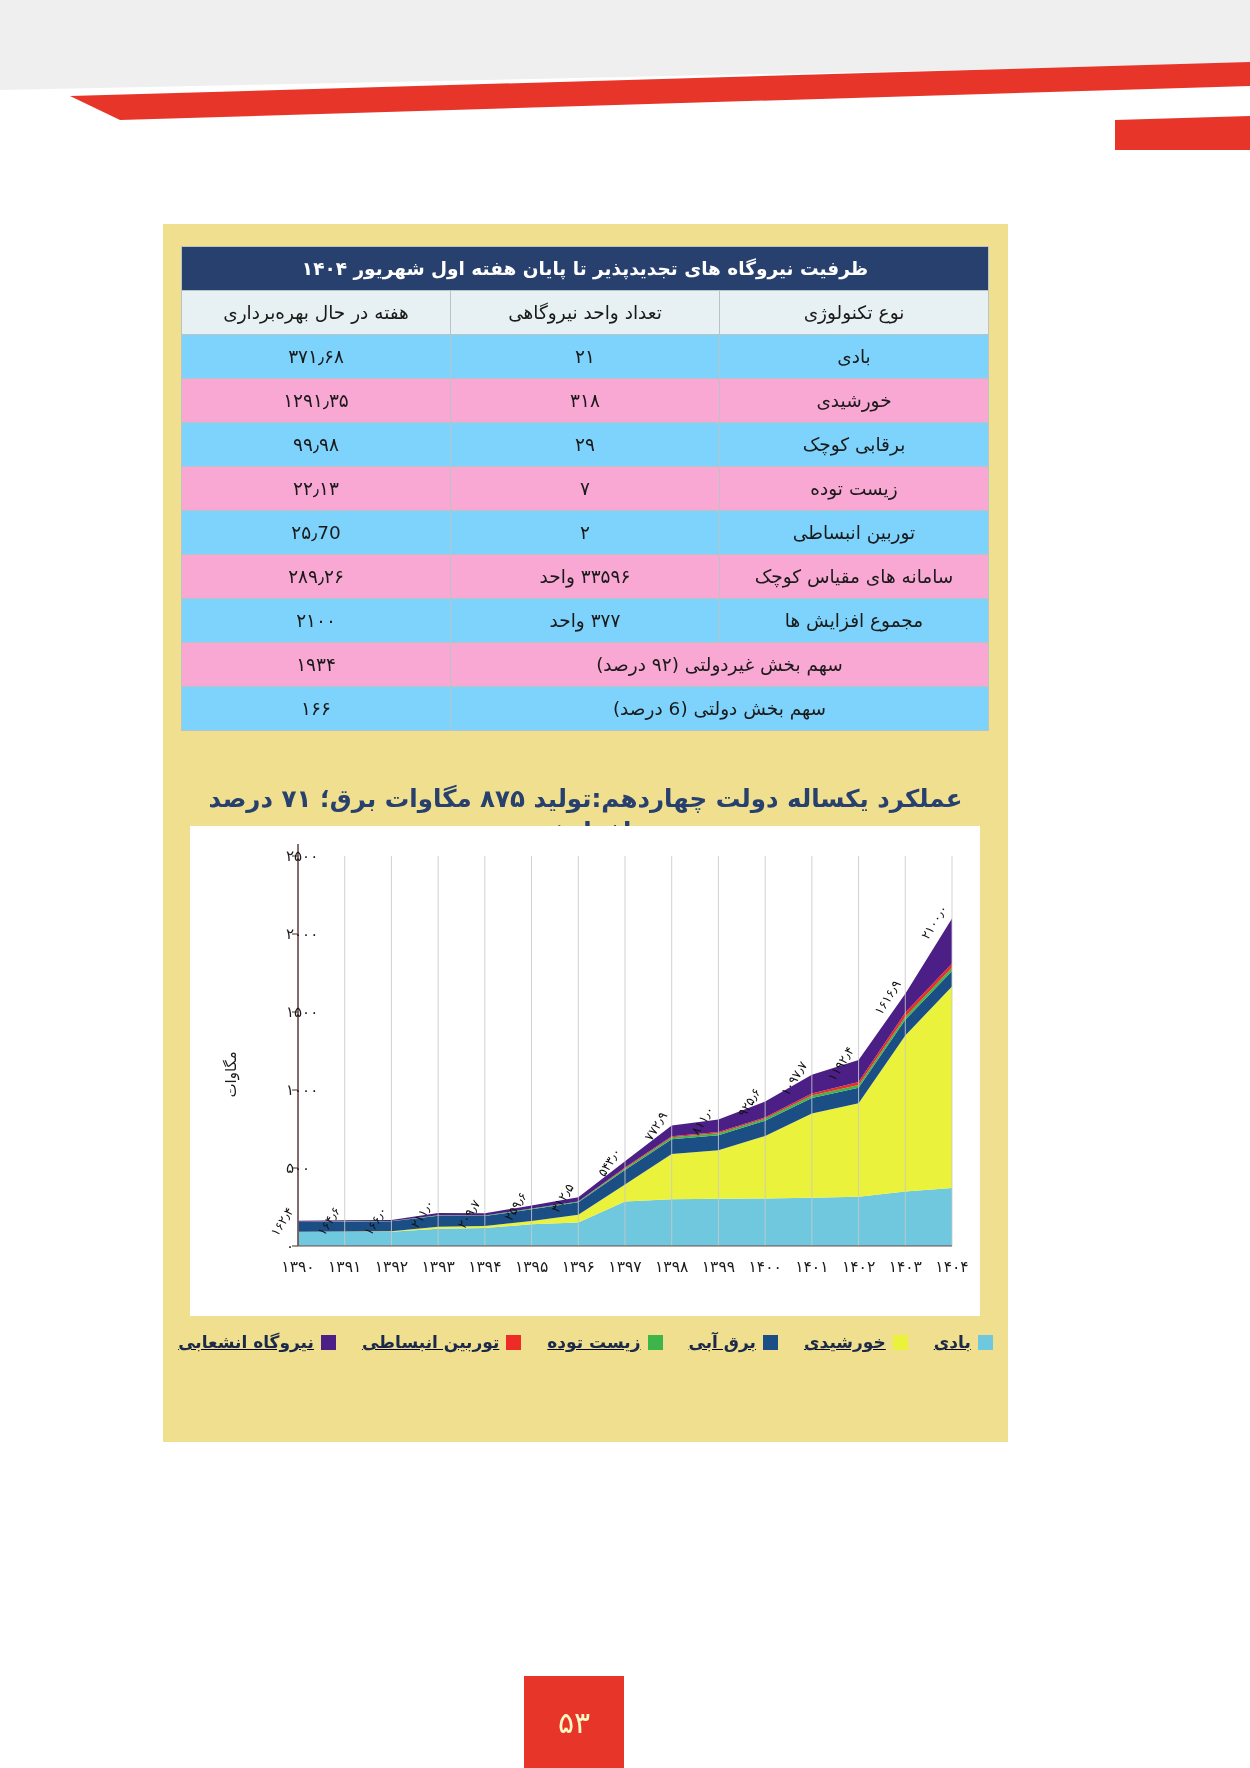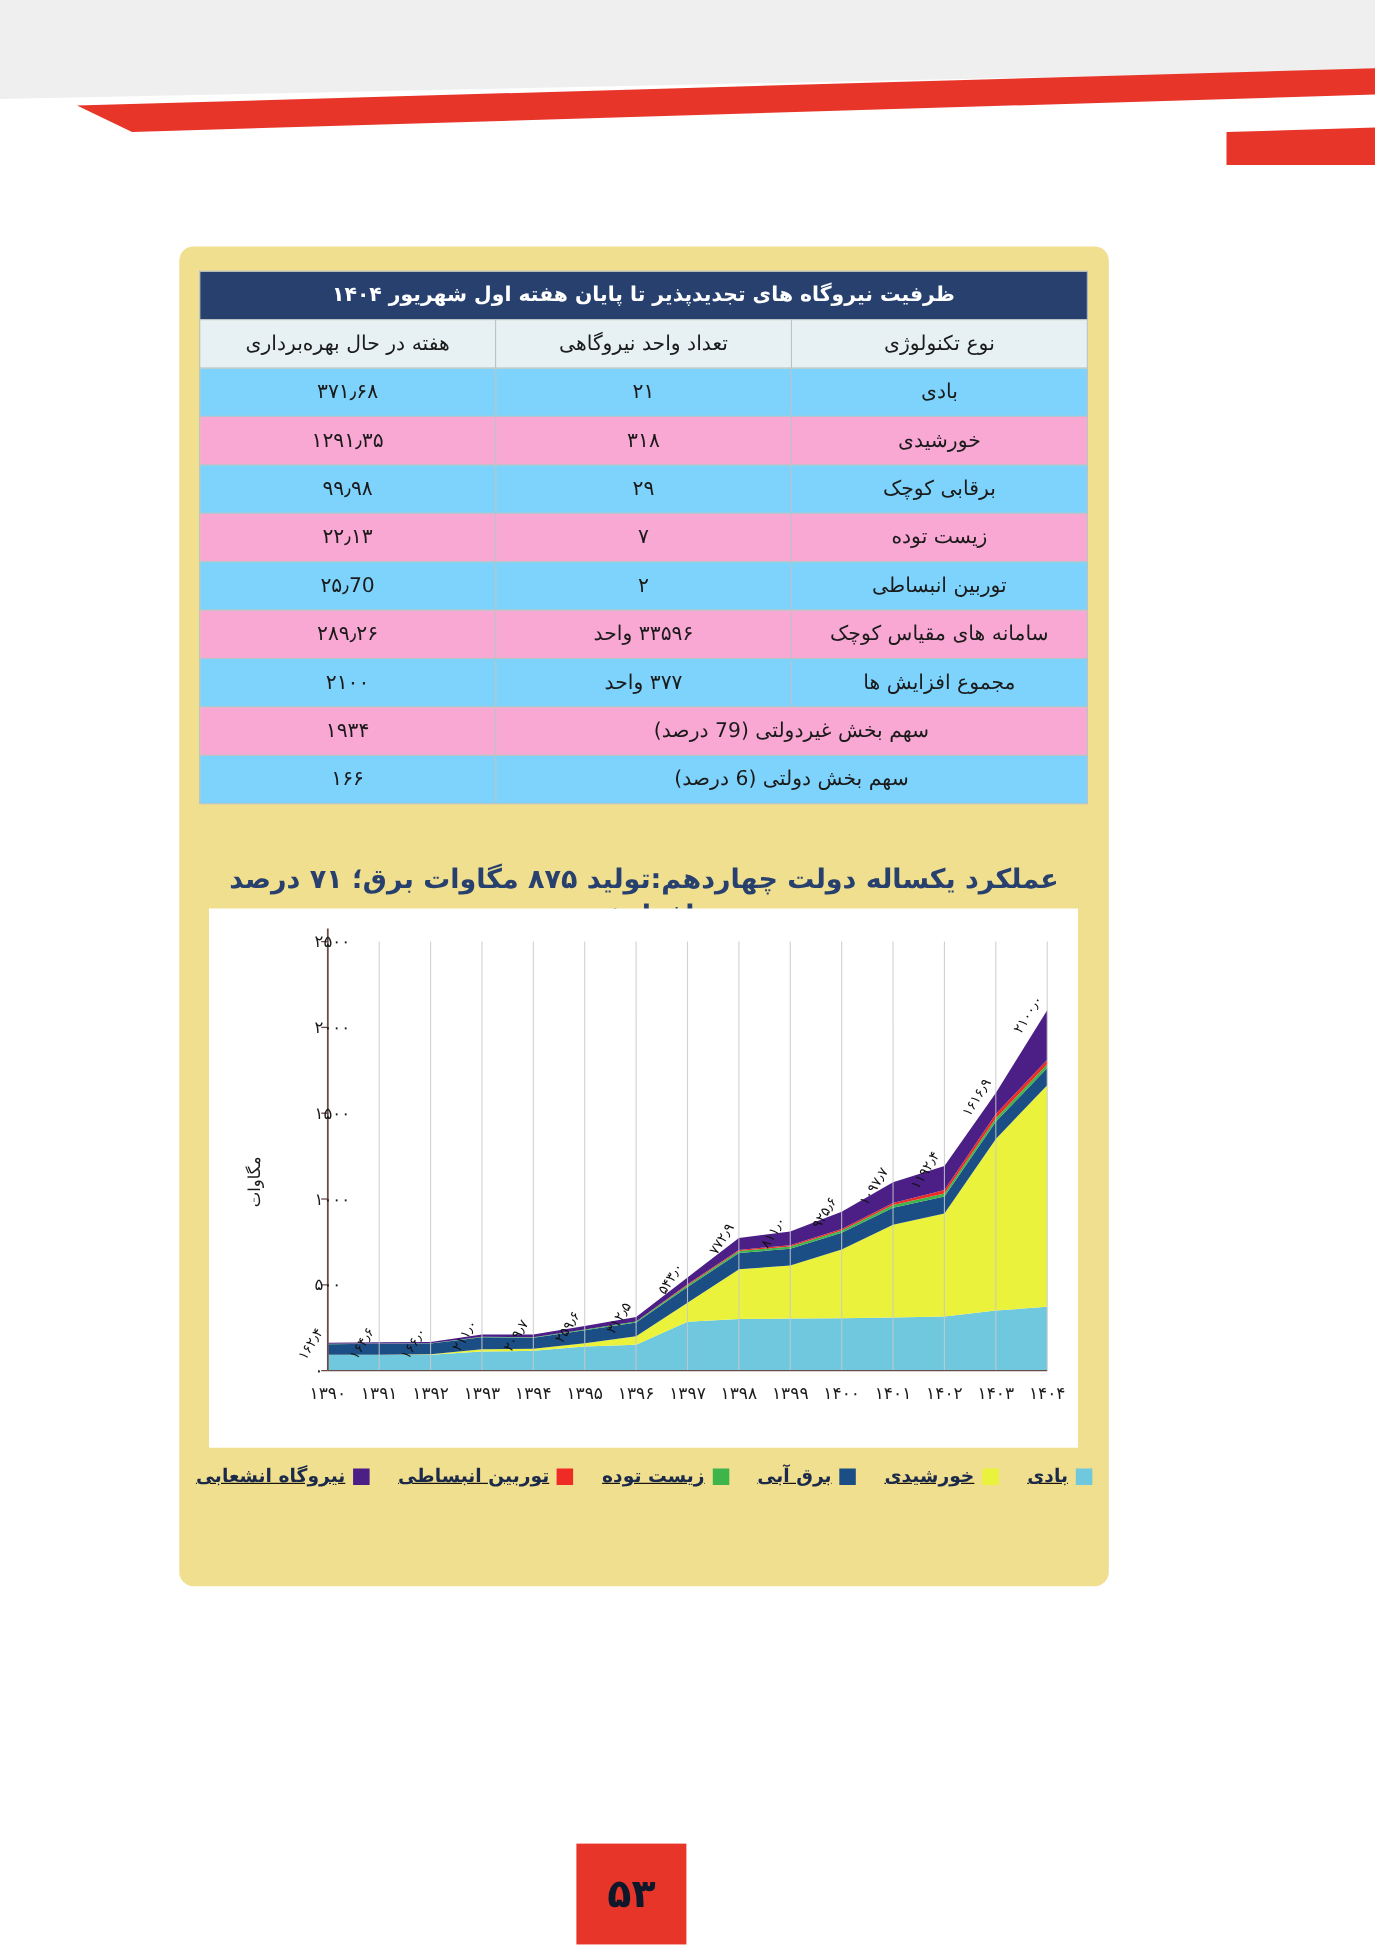--- a/index.html
+++ b/index.html
@@ -31,21 +31,20 @@
   .top-band svg { display: block; }
 
   
   .yellow-panel {
     position: absolute;
     top: 224px;
     left: 163px;
     width: 845px;
     height: 1218px;
     background: #f0df8f;
-    border-radius: 13px;
   }
 
   
   .table-wrap {
     position: absolute;
     top: 22px;
     left: 18px;
     width: 808px;
   }
   table.cap-table {
@@ -149,23 +148,23 @@
     bottom: 0;
     left: 524px;
     width: 100px;
     height: 92px;
     background: #e8352a;
     display: flex;
     align-items: center;
     justify-content: center;
   }
   .footer-tab .pg {
-    color: #0f172a;
-    font-size: 36px;
-    font-weight: bold;
+    color: #fef9c3;
+    font-size: 30px;
+    font-weight: normal;
     letter-spacing: 1px;
   }
 
   .y-axis-title {
     font-size: 15px;
     fill: #1a1a1a;
   }
   .tick-text { font-size: 15px; fill: #1a1a1a; }
   .xtick-text { font-size: 15.5px; fill: #1a1a1a; }
   .dlabel { font-size: 12.5px; fill: #111111; }
@@ -229,21 +228,21 @@
             <td>۳۳۵۹۶ واحد</td>
             <td>۲۸۹٫۲۶</td>
           </tr>
           <tr class="row-a">
             <td>مجموع افزایش ها</td>
             <td>۳۷۷ واحد</td>
             <td>۲۱۰۰</td>
           </tr>
 
           <tr class="row-b">
-            <td colspan="2">سهم بخش غیردولتی (79 درصد)</td>
+            <td colspan="2">سهم بخش غیردولتی (۹۲ درصد)</td>
             <td>۱۹۳۴</td>
           </tr>
           <tr class="row-a">
             <td colspan="2">سهم بخش دولتی (6 درصد)</td>
             <td>۱۶۶</td>
           </tr>
         </tbody>
       </table>
     </div>
 

